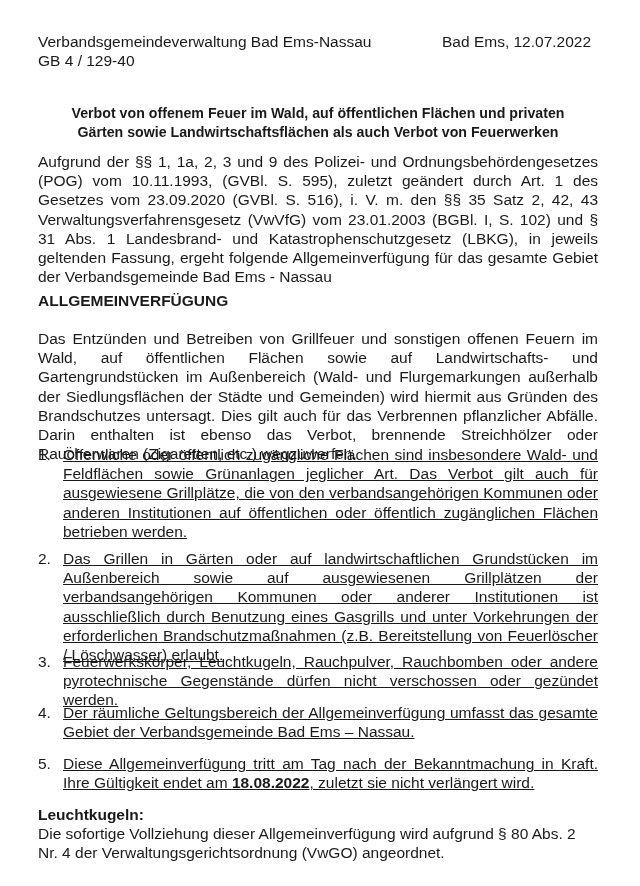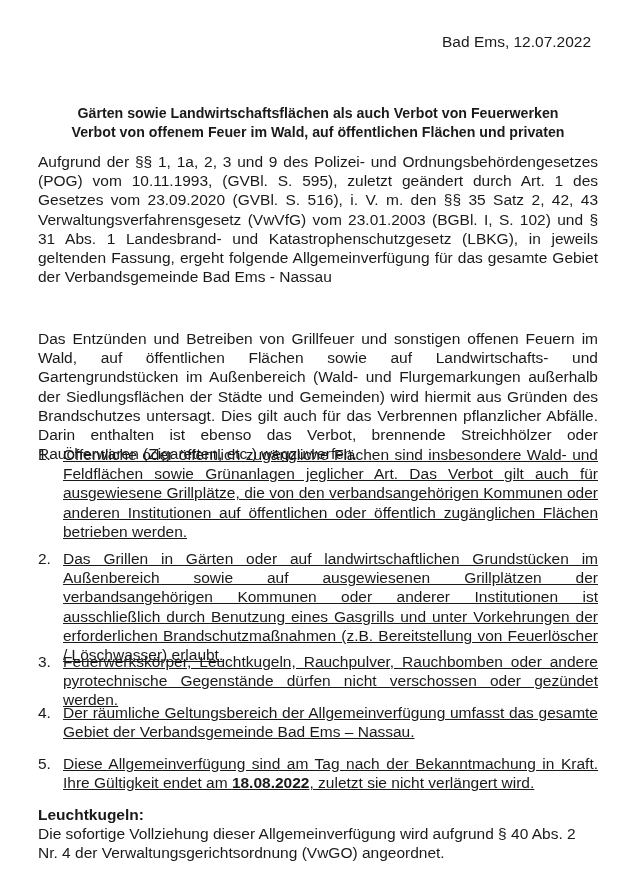--- a/index.html
+++ b/index.html
@@ -20,29 +20,34 @@
     .item { position: absolute; left: 38px; width: 560px; font-size: 15.5px; line-height: 19.2px; }
     .item .num { position: absolute; left: 0; top: 0; }
     .item .txt { margin-left: 25px; width: 535px; text-align: justify; text-align-last: left; text-decoration: underline; }
     b { font-weight: bold; }
   </style>
 </head>
 <body>
 
 <div class="page">
 
+  <div class="hdr">
+    <div>Verbandsgemeindeverwaltung Bad Ems-Nassau</div>
+    <div>GB 4 / 129-40</div>
+  </div>
   <div class="hdr-right">Bad Ems, 12.07.2022</div>
 
   <div class="title">
+    <div>Verbot von offenem Feuer im Wald, auf öffentlichen Flächen und privaten</div>
     <div>Gärten sowie Landwirtschaftsflächen als auch Verbot von Feuerwerken</div>
-    <div>Verbot von offenem Feuer im Wald, auf öffentlichen Flächen und privaten</div>
   </div>
 
   <div class="block just" style="top:152px;">Aufgrund der §§ 1, 1a, 2, 3 und 9 des Polizei- und Ordnungsbehördengesetzes (POG) vom 10.11.1993, (GVBl. S. 595), zuletzt geändert durch Art. 1 des Gesetzes vom 23.09.2020 (GVBl. S. 516), i. V. m. den §§ 35 Satz 2, 42, 43 Verwaltungsverfahrensgesetz (VwVfG) vom 23.01.2003 (BGBl. I, S. 102) und § 31 Abs. 1 Landesbrand- und Katastrophenschutzgesetz (LBKG), in jeweils geltenden Fassung, ergeht folgende Allgemeinverfügung für das gesamte Gebiet der Verbandsgemeinde Bad Ems - Nassau</div>
 
+  <div class="block heading" style="top:291px;">ALLGEMEINVERFÜGUNG</div>
 
   <div class="block just" style="top:329px;">Das Entzünden und Betreiben von Grillfeuer und sonstigen offenen Feuern im Wald, auf öffentlichen Flächen sowie auf Landwirtschafts- und Gartengrundstücken im Außenbereich (Wald- und Flurgemarkungen außerhalb der Siedlungsflächen der Städte und Gemeinden) wird hiermit aus Gründen des Brandschutzes untersagt. Dies gilt auch für das Verbrennen pflanzlicher Abfälle. Darin enthalten ist ebenso das Verbot, brennende Streichhölzer oder Raucherwaren (Zigaretten, etc.) wegzuwerfen.</div>
 
   <div class="item" style="top:445px;">
     <span class="num">1.</span>
     <div class="txt">Öffentliche oder öffentlich zugängliche Flächen sind insbesondere Wald- und Feldflächen sowie Grünanlagen jeglicher Art. Das Verbot gilt auch für ausgewiesene Grillplätze, die von den verbandsangehörigen Kommunen oder anderen Institutionen auf öffentlichen oder öffentlich zugänglichen Flächen betrieben werden.</div>
   </div>
 
   <div class="item" style="top:549px;">
     <span class="num">2.</span>
@@ -54,21 +59,21 @@
     <div class="txt">Feuerwerkskörper, Leuchtkugeln, Rauchpulver, Rauchbomben oder andere pyrotechnische Gegenstände dürfen nicht verschossen oder gezündet werden.</div>
   </div>
 
   <div class="item" style="top:703px;">
     <span class="num">4.</span>
     <div class="txt">Der räumliche Geltungsbereich der Allgemeinverfügung umfasst das gesamte Gebiet der Verbandsgemeinde Bad Ems – Nassau.</div>
   </div>
 
   <div class="item" style="top:754px;">
     <span class="num">5.</span>
-    <div class="txt"><span>Diese Allgemeinverfügung sind am Tag nach der Bekanntmachung in Kraft. Ihre Gültigkeit endet am </span><b>18.08.2022</b><span>, zuletzt sie nicht verlängert wird.</span></div>
+    <div class="txt"><span>Diese Allgemeinverfügung tritt am Tag nach der Bekanntmachung in Kraft. Ihre Gültigkeit endet am </span><b>18.08.2022</b><span>, zuletzt sie nicht verlängert wird.</span></div>
   </div>
 
   <div class="block" style="top:805px;">
     <div class="heading">Leuchtkugeln:</div>
-    <div>Die sofortige Vollziehung dieser Allgemeinverfügung wird aufgrund § 40 Abs. 2 Nr. 4 der Verwaltungsgerichtsordnung (VwGO) angeordnet.</div>
+    <div>Die sofortige Vollziehung dieser Allgemeinverfügung wird aufgrund § 80 Abs. 2 Nr. 4 der Verwaltungsgerichtsordnung (VwGO) angeordnet.</div>
   </div>
 
 </div>
 
 </body></html>

